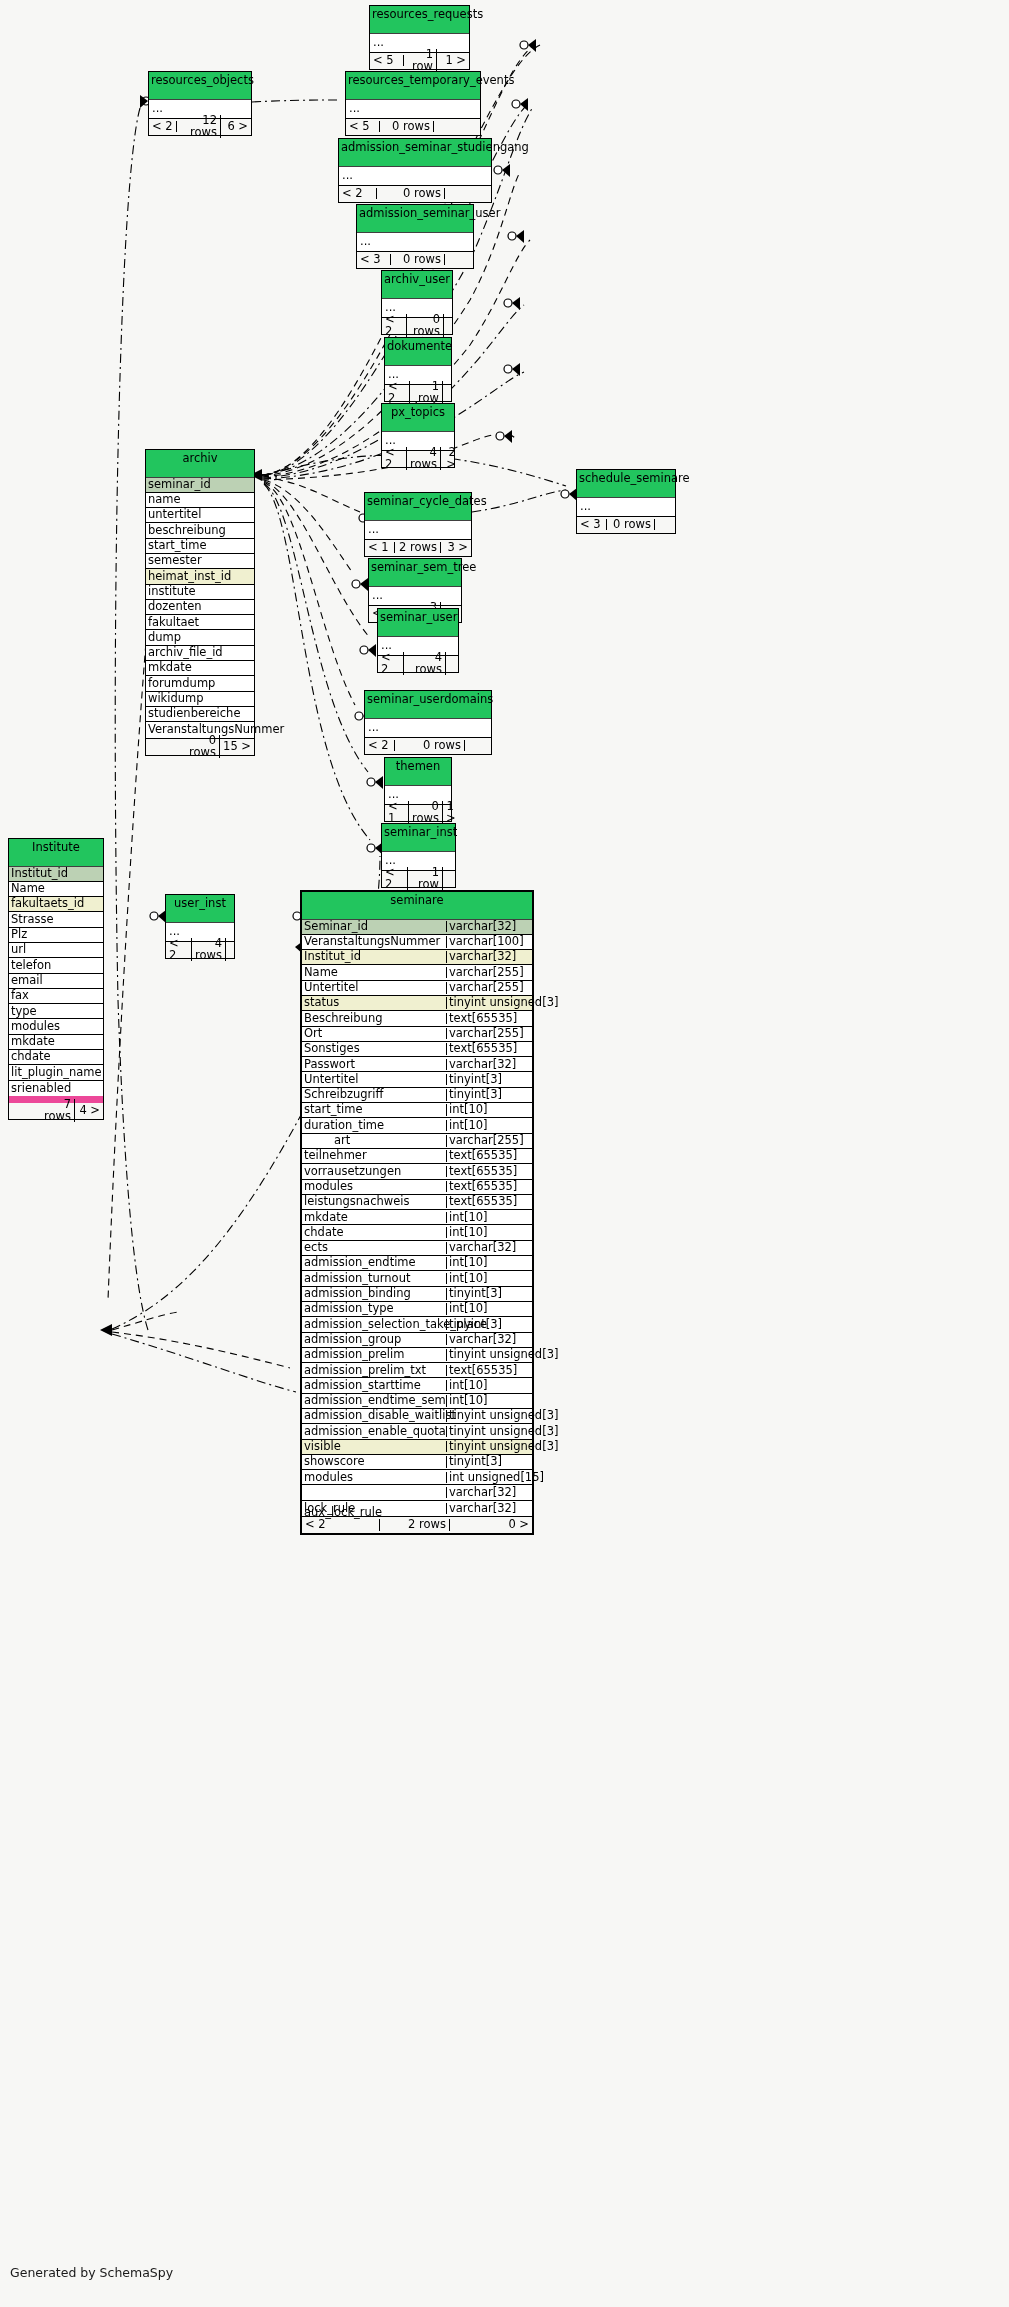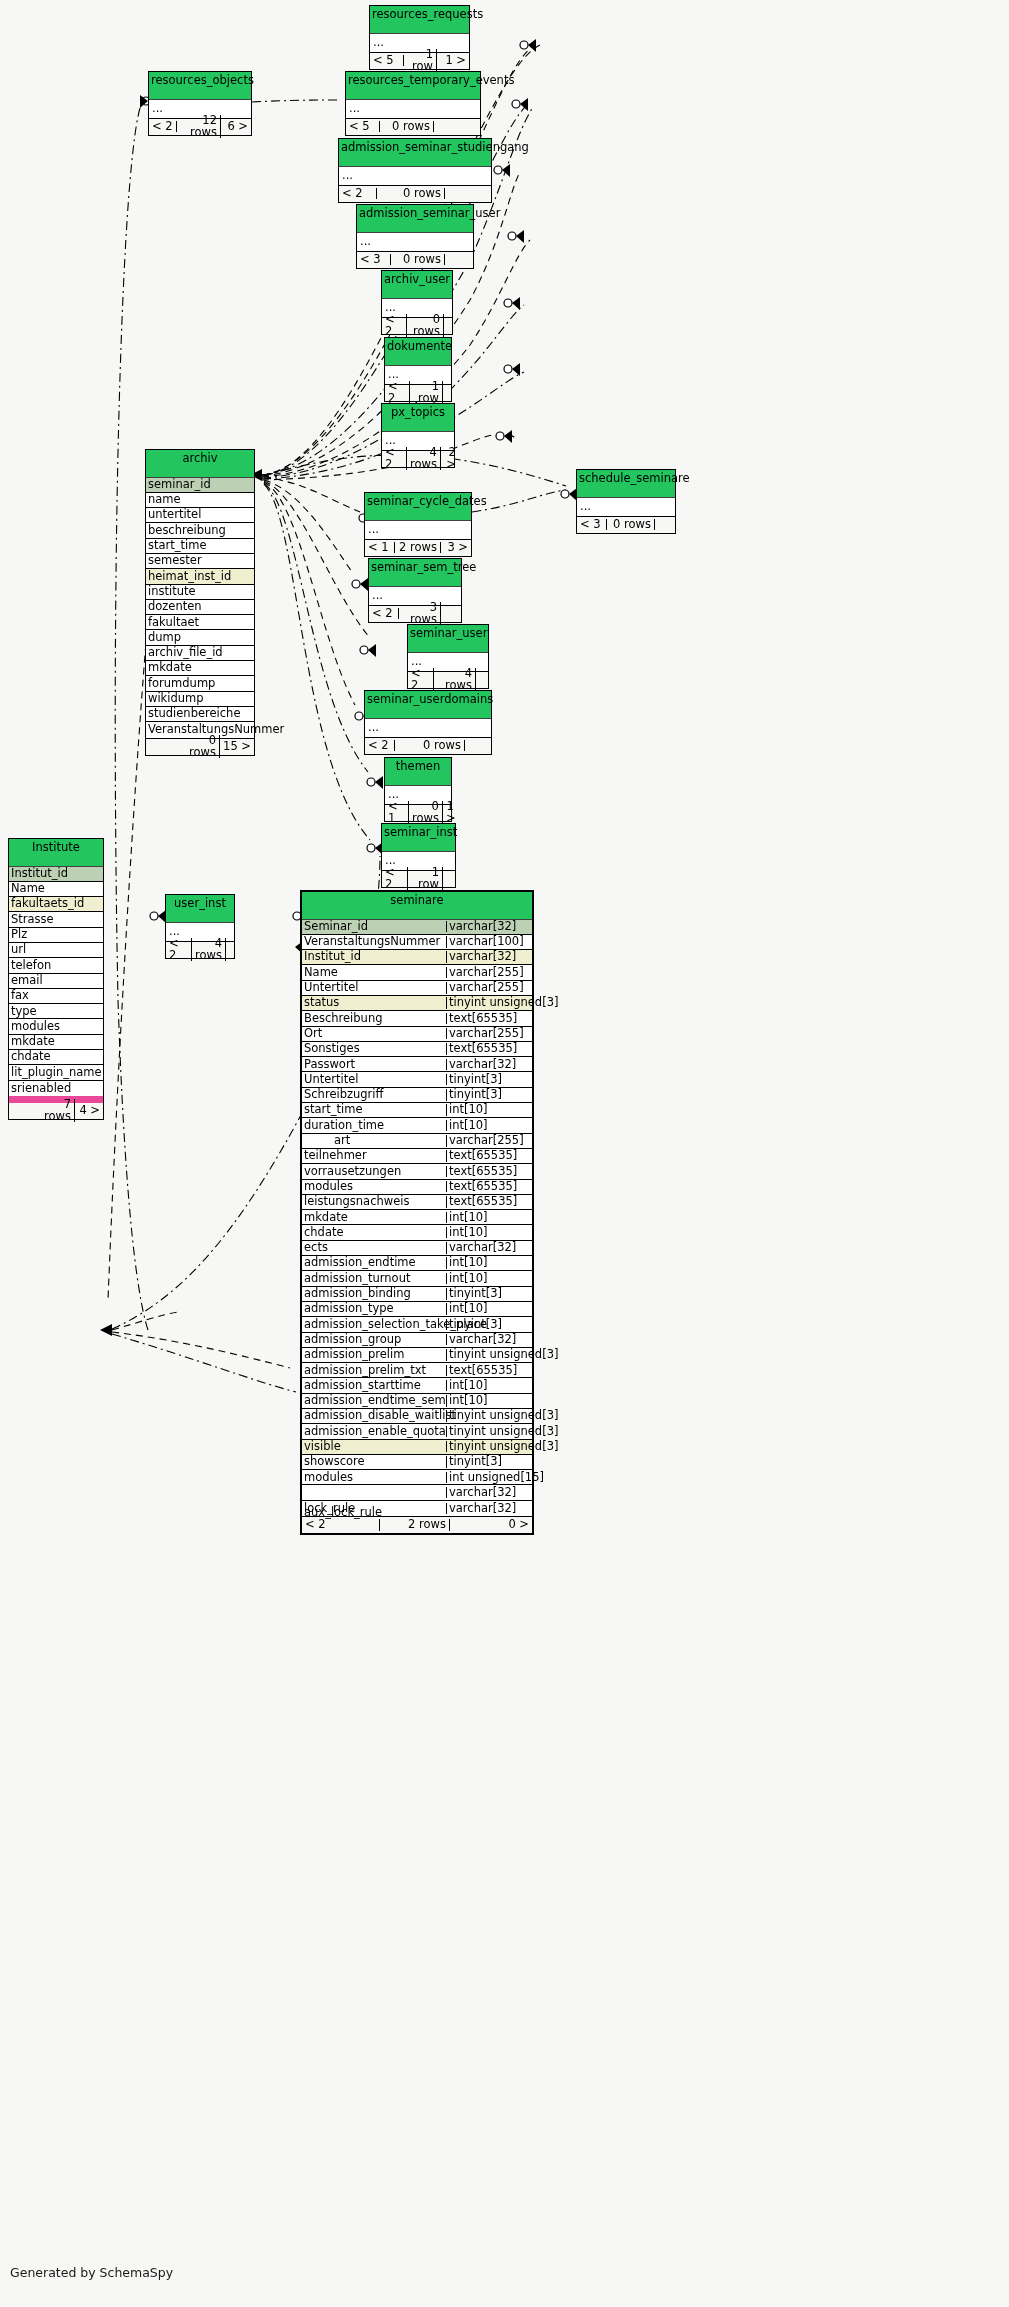--- a/index.html
+++ b/index.html
@@ -271,21 +271,21 @@
   <div class="tbl stub" style="left:368px;top:558px;width:94px;">
     <div class="thead">seminar_sem_tree</div>
     <div class="body">...</div>
     <div class="foot">
       <div class="f1" style="width:30px">&lt; 2</div>
       <div class="f2">3 rows</div>
       <div class="f3 empty" style="min-width:20px"></div>
     </div>
   </div>
 
-  <div class="tbl stub" style="left:377px;top:624px;width:82px;margin-left:30px;">
+  <div class="tbl stub" style="left:377px;top:608px;width:82px;">
     <div class="thead">seminar_user</div>
     <div class="body">...</div>
     <div class="foot">
       <div class="f1" style="width:26px">&lt; 2</div>
       <div class="f2">4 rows</div>
       <div class="f3 empty" style="min-width:12px"></div>
     </div>
   </div>
 
   <div class="tbl stub" style="left:364px;top:690px;width:128px;">

